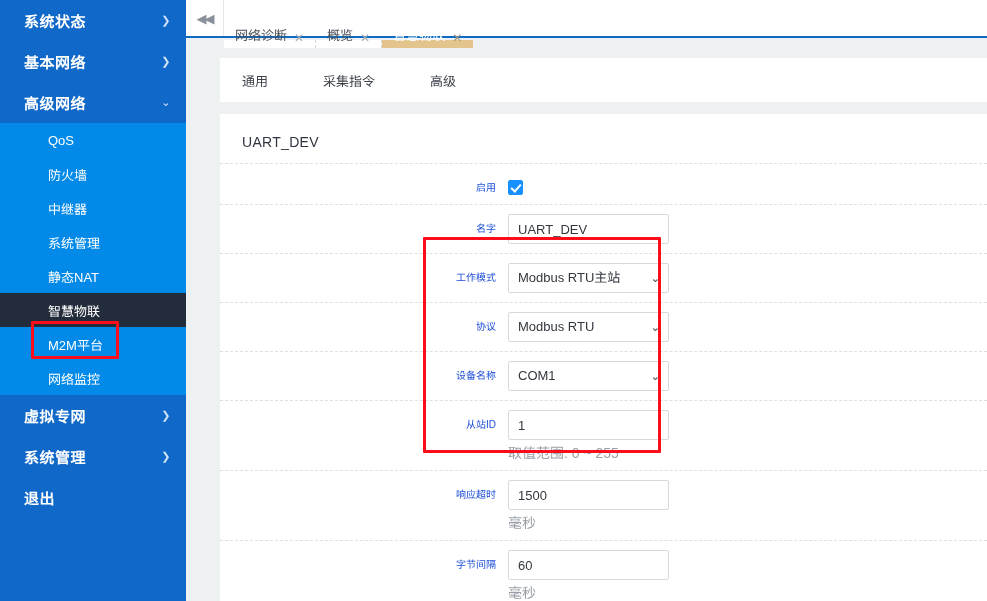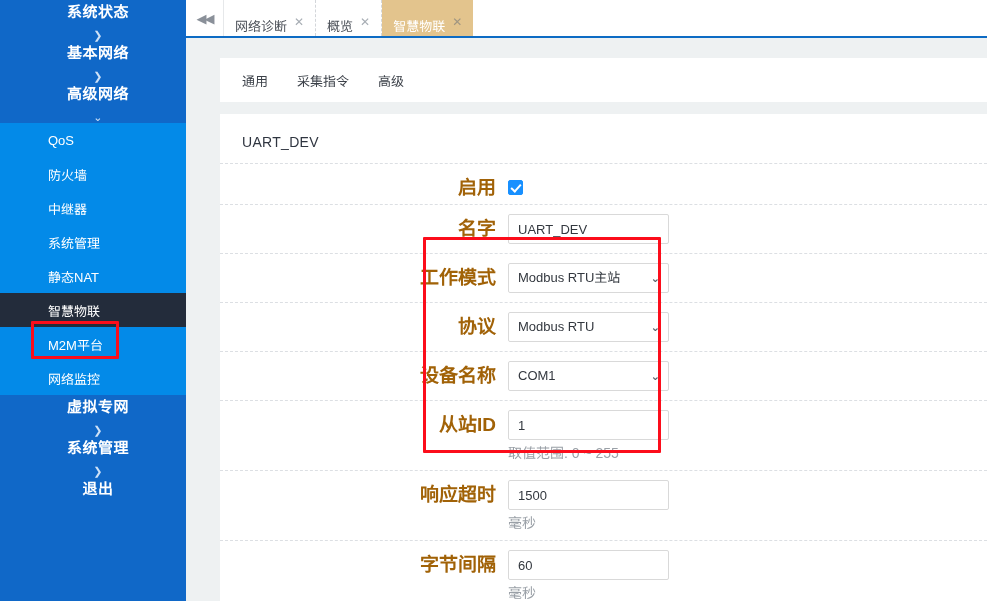--- a/index.html
+++ b/index.html
@@ -49,21 +49,21 @@
     padding-left: 48px;
     color: #ffffff;
     font-size: 13px;
     cursor: pointer;
     background: #038ae8;
   }
   .nav-sub.active { background: #232c3b; }
 
   
   #nav-list { padding-top: 0; }
-  .nav-top { height: 41px; flex-direction: column; }
+  .nav-top { height: 41px; }
   .nav-top:nth-of-type(1) { margin-top: 0; }
 
   
   #main {
     flex: 1 1 auto;
     height: 601px;
     background: #eef1f2;
     position: relative;
     overflow: hidden;
   }
@@ -79,28 +79,29 @@
   #collapse-btn {
     width: 38px;
     display: flex; align-items: center; justify-content: center;
     color: #8a9099;
     font-size: 13px;
     cursor: pointer;
     border-right: 1px solid #e6e8ea;
     letter-spacing: -2px;
   }
   .tab {
-    display: flex; align-items: flex-start;
-    padding: 16px 11px;
+    display: flex; align-items: flex-end;
+    padding: 4px 11px;
     font-size: 13px;
     color: #4a4f57;
     cursor: pointer;
     border-right: 1px dashed #d3d6da;
     background: #ffffff;
     white-space: nowrap;
+    margin-top: 40px;
   }
   .tab .tab-label { margin-right: 7px; }
   .tab .tab-close {
     font-size: 12px; color: #a7adb4;
     font-family: "DejaVu Sans", sans-serif;
     line-height: 1;
     cursor: pointer;
   }
   .tab.active {
     background: #e3c48d;
@@ -110,20 +111,21 @@
   .tab.active .tab-close { color: #b9a membership; }
   .tab.active .tab-close { color: #9f9581; }
 
   
   #subtab-card {
     margin: 20px 0 0 34px;
     background: #ffffff;
     height: 44px;
     display: flex; align-items: center;
     padding-left: 22px;
+    gap: 26px;
   }
   .subtab {
     font-size: 13px;
     color: #3c4149;
     margin-right: 29px;
     cursor: pointer;
   }
   .subtab.active { color: #3c4149; }
 
   
@@ -146,25 +148,24 @@
     display: flex;
     align-items: flex-start;
     padding: 0;
     min-height: 40px;
   }
   .row-label {
     width: 288px;
     flex: 0 0 288px;
     text-align: right;
     padding-right: 12px;
-    font-size: 19px;
-    color: #a16207;
+    font-size: 10px;
+    color: #1d4ed8;
     line-height: 30px;
     padding-top: 9px;
-    font-weight: bold;
   }
   .row-field {
     flex: 1 1 auto;
     padding-top: 9px;
     padding-bottom: 9px;
   }
 
   .ctl-input, .ctl-select {
     width: 161px;
     height: 30px;

